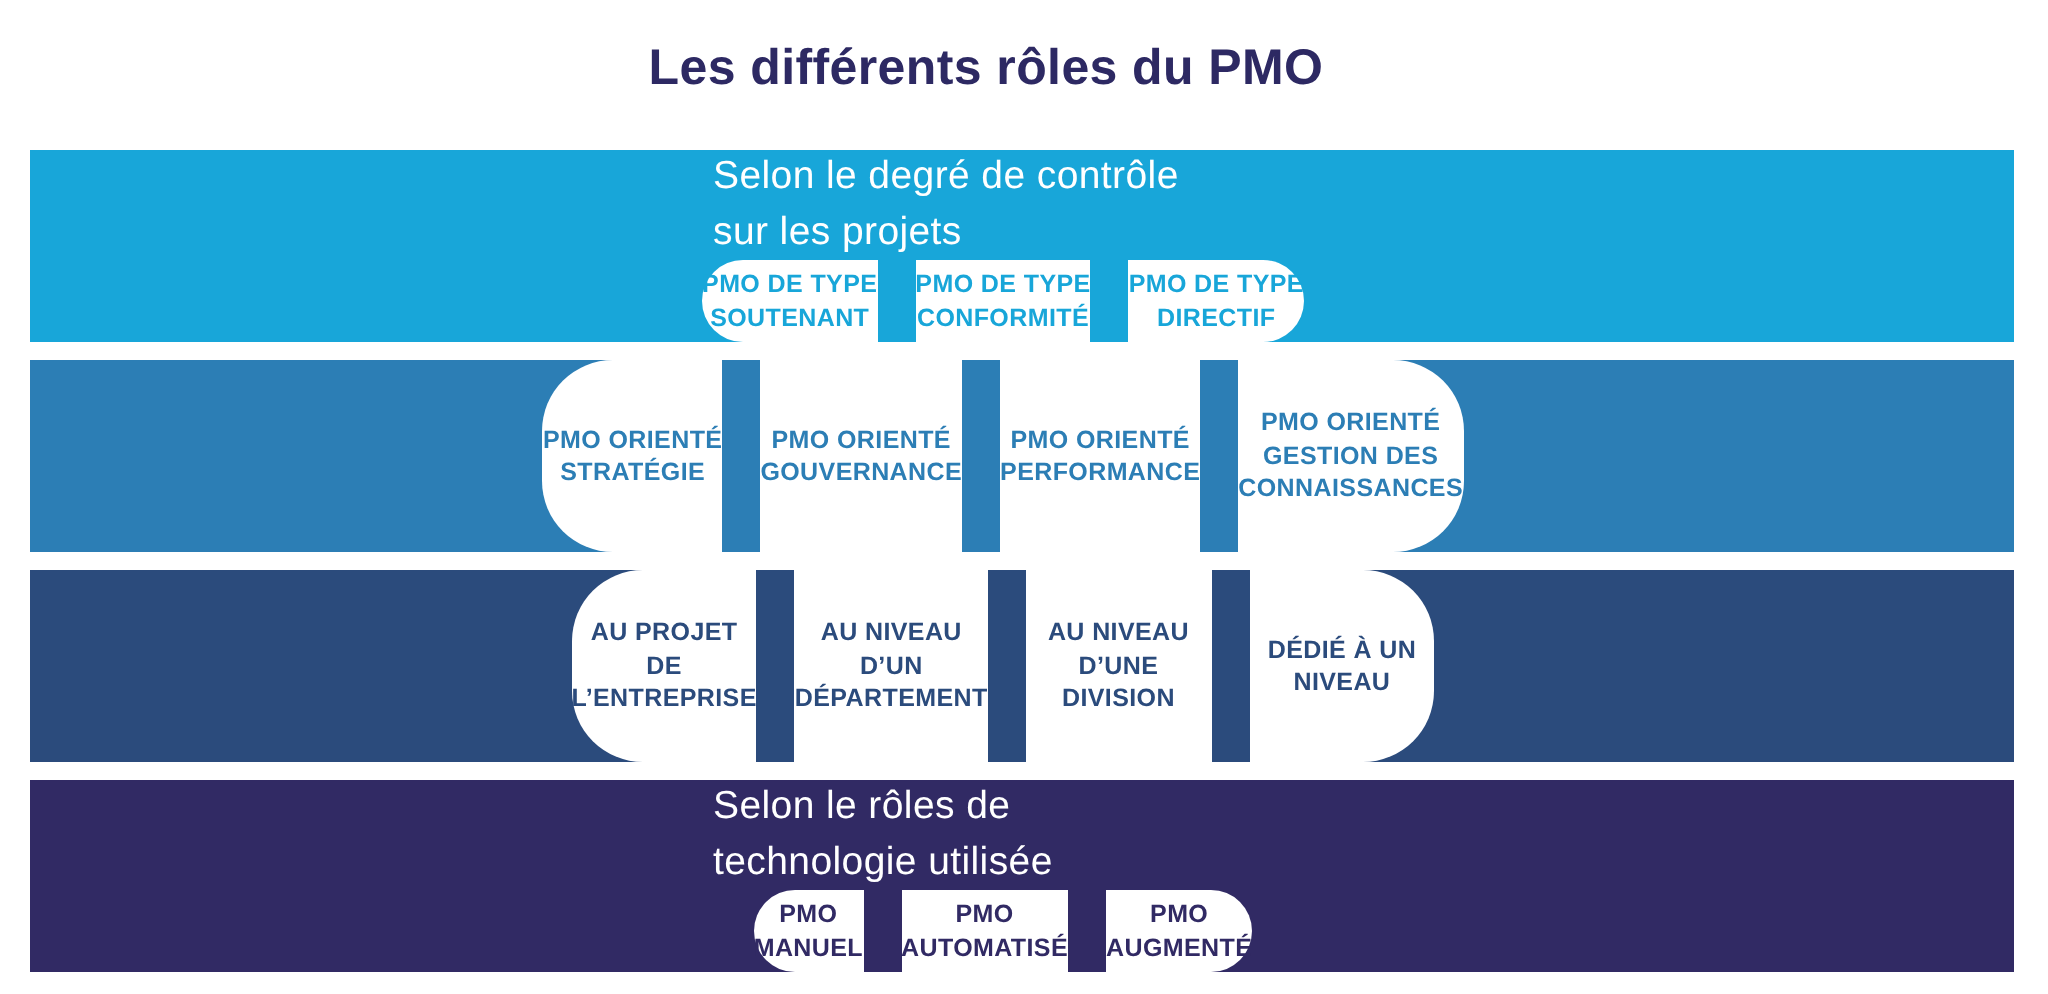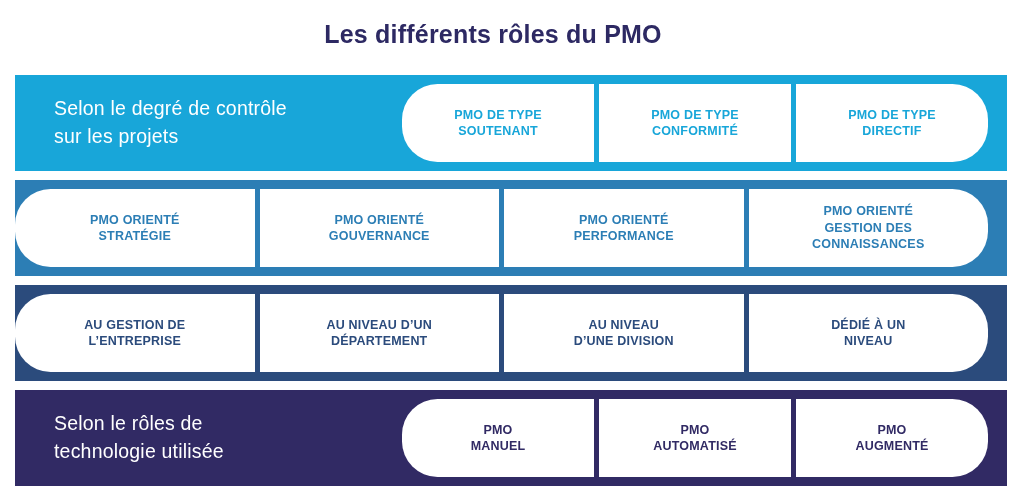--- a/index.html
+++ b/index.html
@@ -28,38 +28,39 @@
     top: 75px;
     left: 15px;
     width: 992px;
   }
   .band {
     height: 96px;
     margin-bottom: 9px;
     display: flex;
     align-items: center;
     background: var(--band-color);
+    flex-direction: column;
   }
   .band-label {
     width: 348px;
     padding-left: 39px;
     flex: 0 0 auto;
     color: #ffffff;
     font-size: 19.5px;
     font-weight: 500;
     line-height: 1.42;
     letter-spacing: 0.2px;
     white-space: pre-line;
   }
   .pill-group {
     flex: 1 1 auto;
     margin-right: 19px;
     height: 78px;
     display: flex;
-    gap: 5px;
+    gap: 19px;
   }
   .pill {
     flex: 1 1 0;
     background: #ffffff;
     color: var(--band-color);
     display: flex;
     align-items: center;
     justify-content: center;
     text-align: center;
     font-size: 12.5px;
@@ -102,21 +103,21 @@
         <div class="pill">PMO ORIENTÉ
 PERFORMANCE</div>
         <div class="pill">PMO ORIENTÉ
 GESTION DES
 CONNAISSANCES</div>
       </div>
     </section>
 
     <section class="band" style="--band-color: #2B4B7C;">
       <div class="pill-group">
-        <div class="pill">AU GESTION DE
+        <div class="pill">AU PROJET DE
 L’ENTREPRISE</div>
         <div class="pill">AU NIVEAU D’UN
 DÉPARTEMENT</div>
         <div class="pill">AU NIVEAU
 D’UNE DIVISION</div>
         <div class="pill">DÉDIÉ À UN
 NIVEAU</div>
       </div>
     </section>
 

